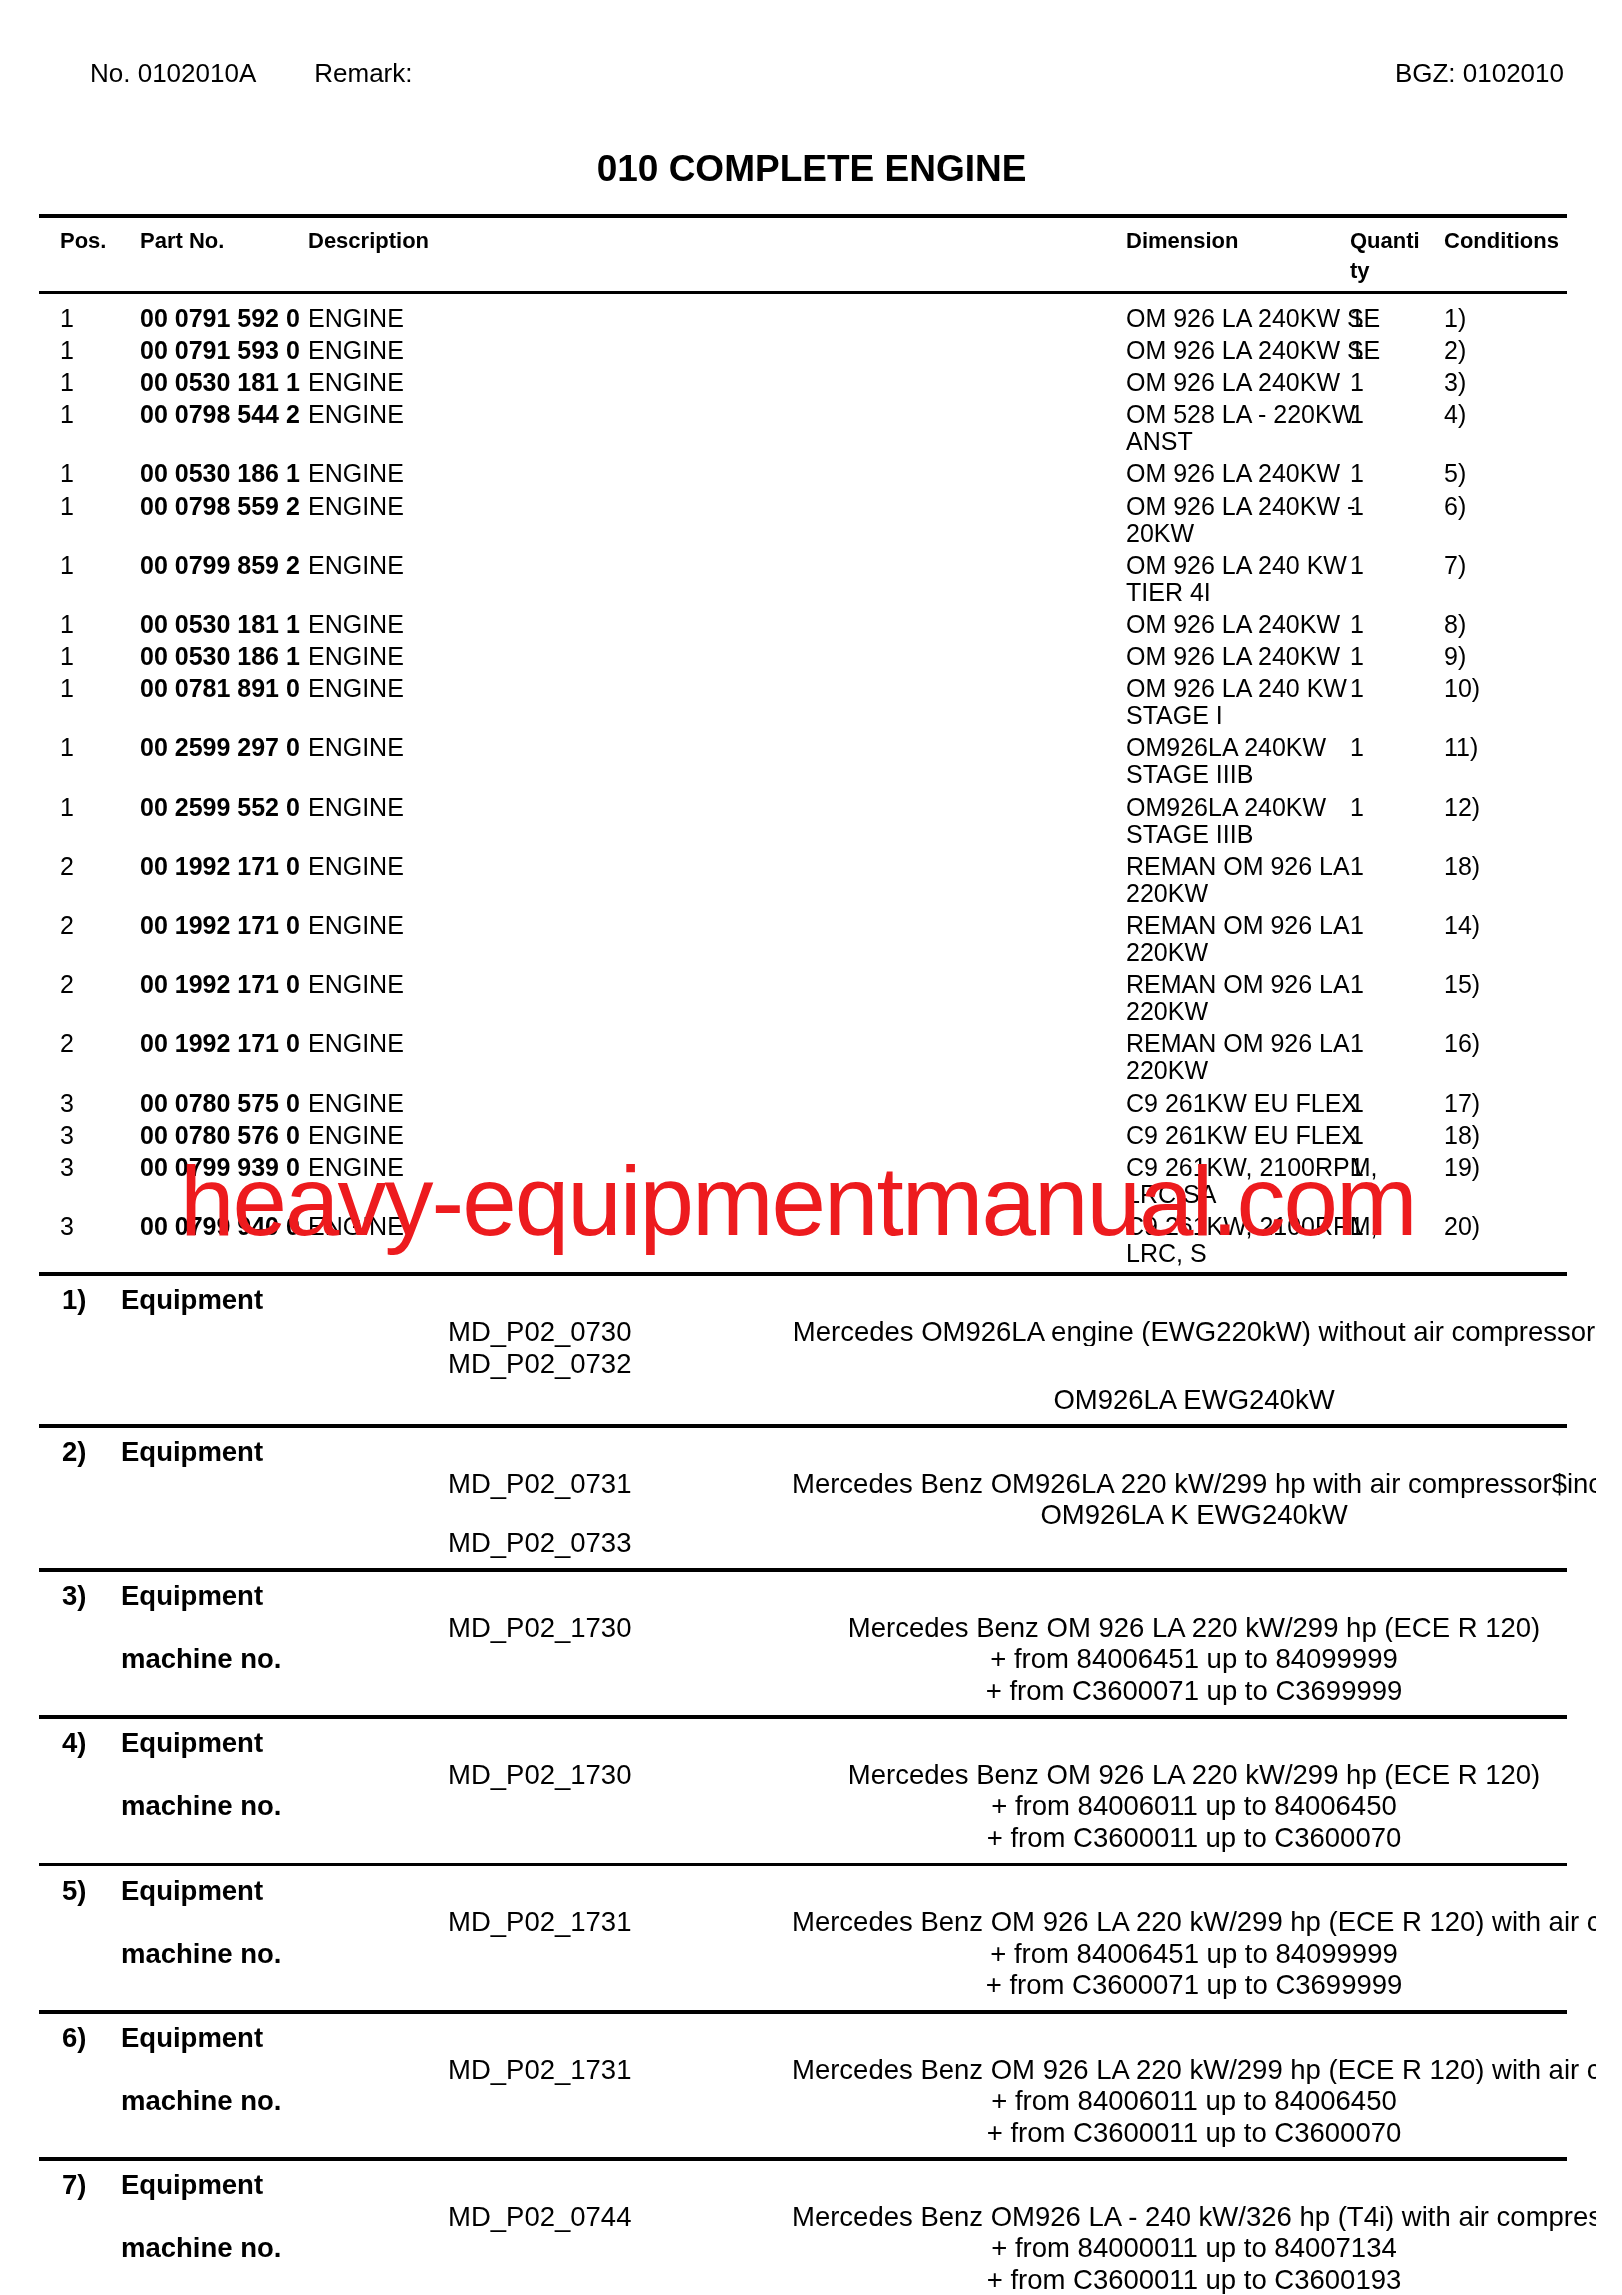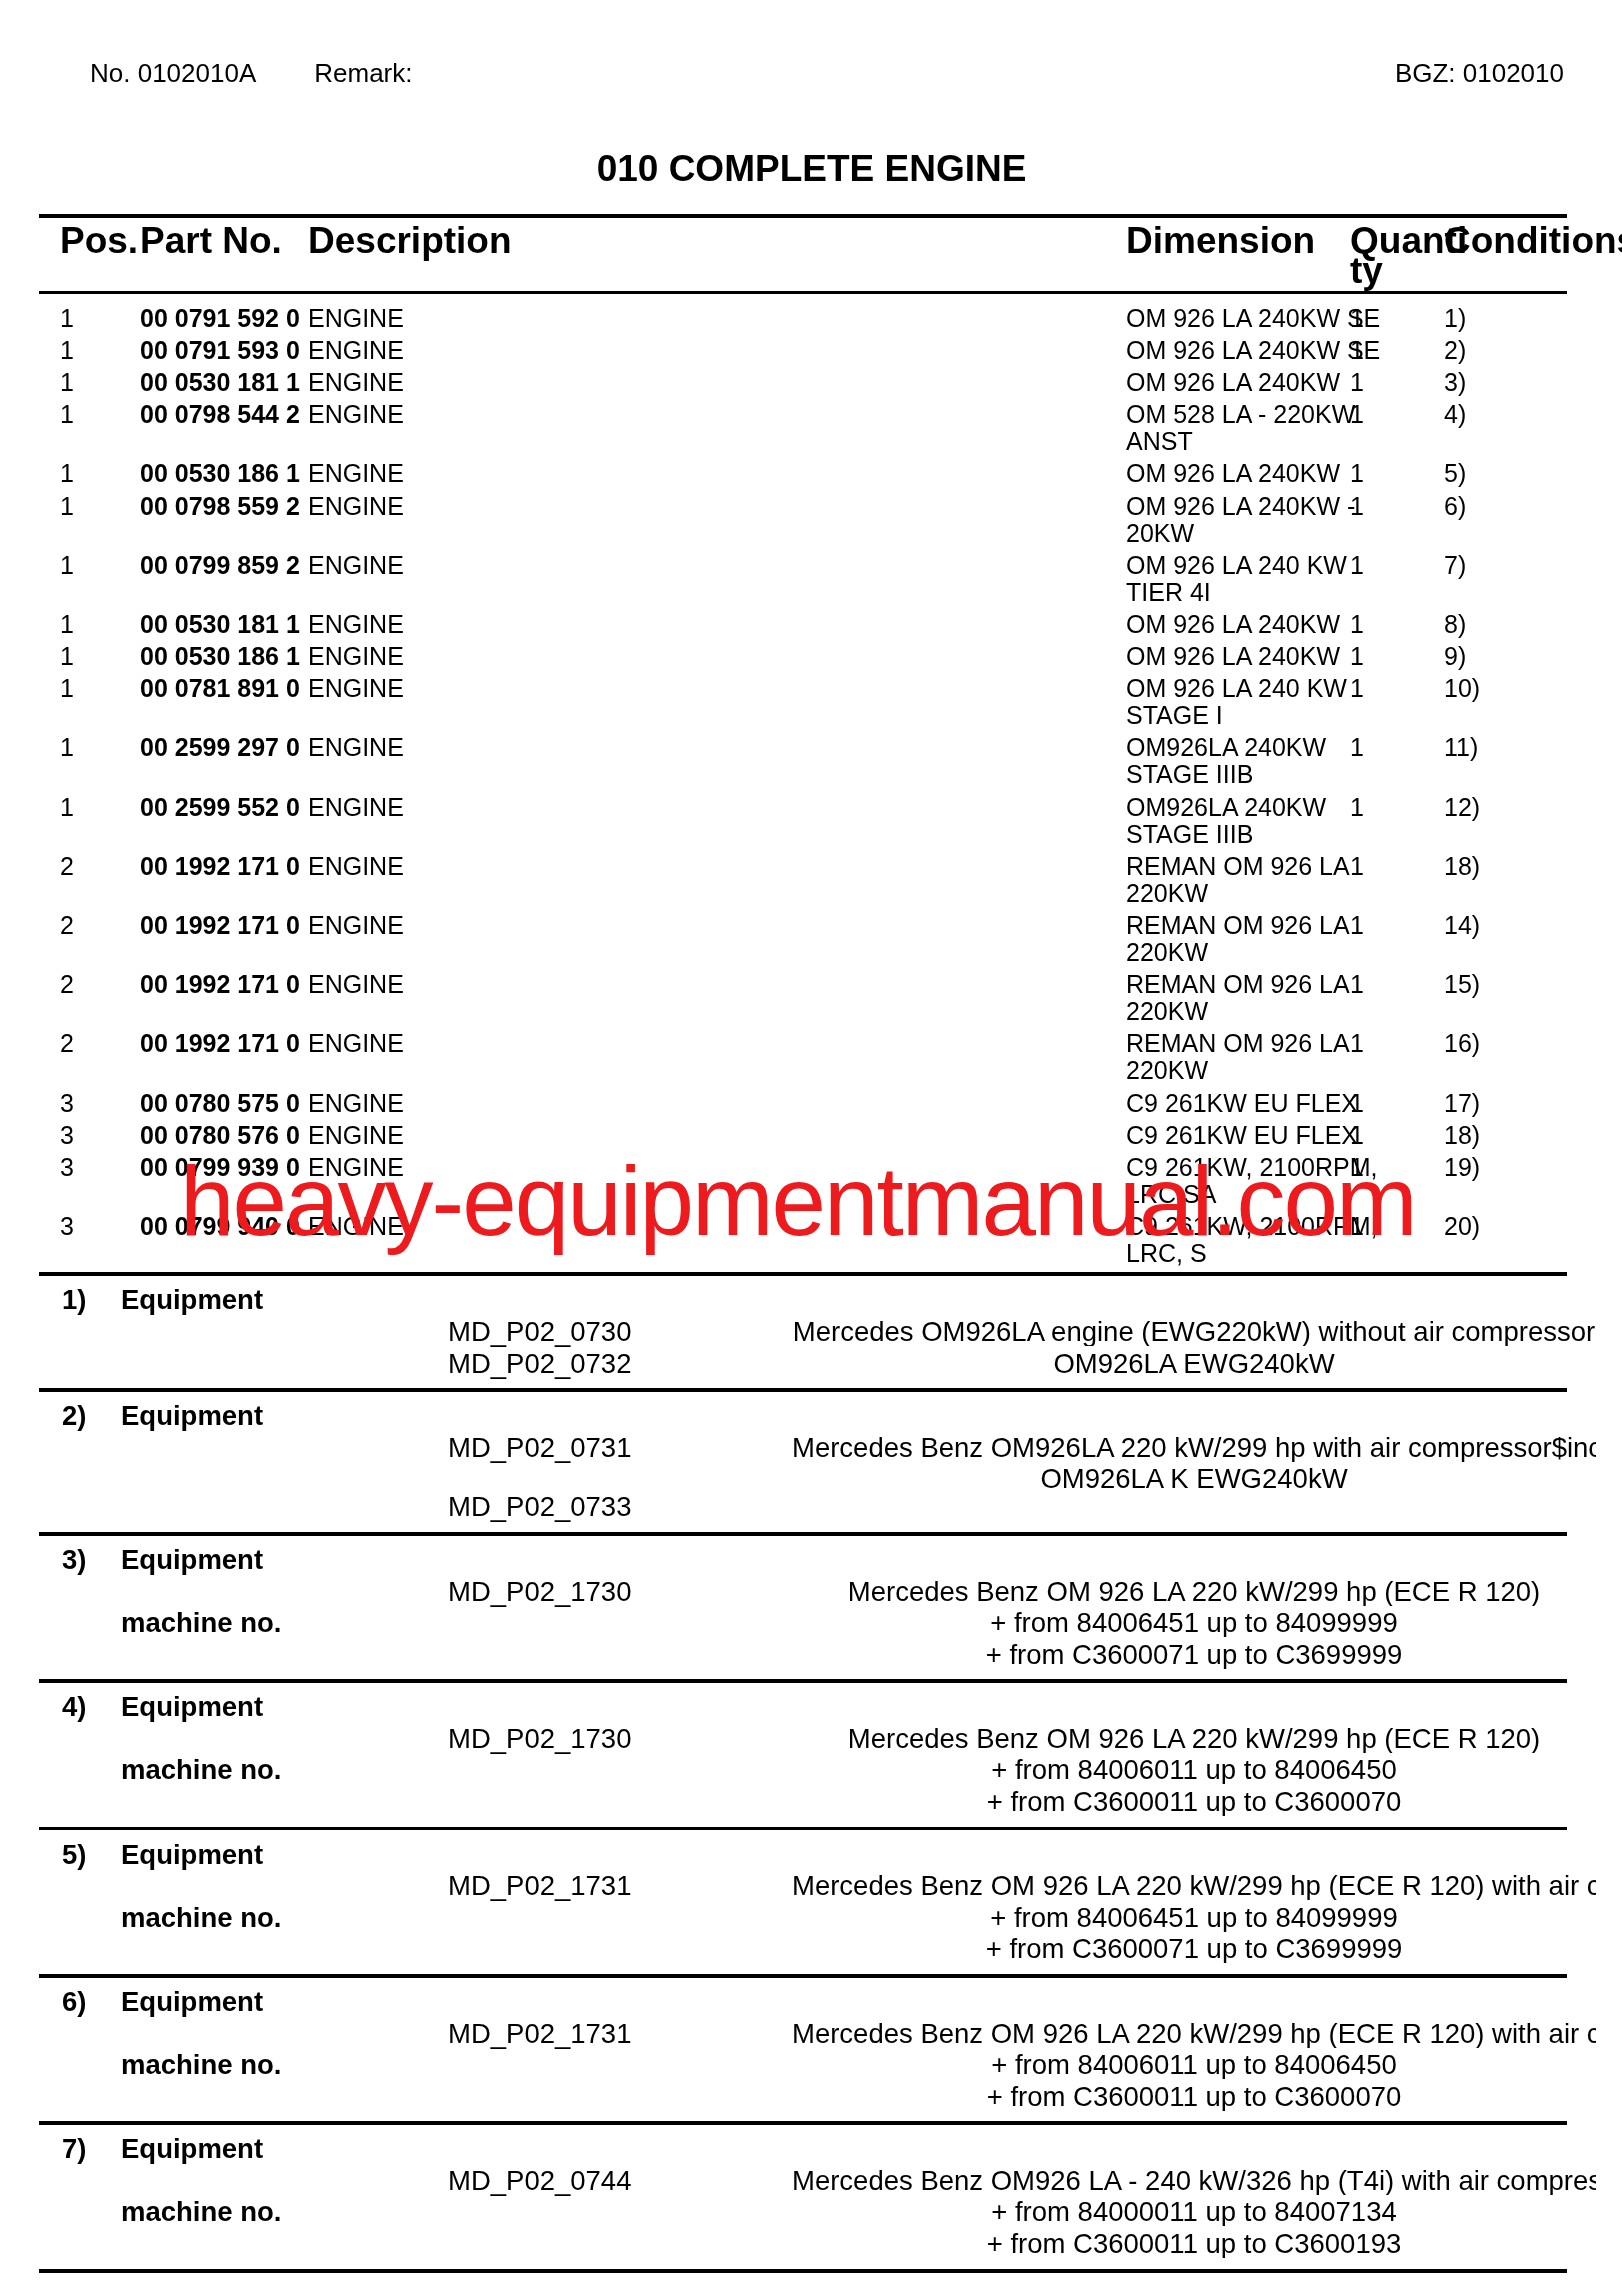--- a/index.html
+++ b/index.html
@@ -28,21 +28,21 @@
     margin-top:61px;line-height:39px;
   }
 
   
   .parts-table{margin:26px 56px 0 39px;width:1528px;}
   .thead{
     border-top:4.6px solid #000;
     border-bottom:3.9px solid #000;
     display:grid;
     grid-template-columns:101px 168px 818px 224px 94px 1fr;
-    font-weight:bold;font-size:37px;line-height:30px;
+    font-weight:bold;font-size:22px;line-height:30px;
     padding:7.9px 0 5.2px 0;
   }
   .thead .c1{padding-left:21px;}
   .qty-h{white-space:pre-line;}
   .tbody{padding-top:10.5px;}
   .t-row{
     display:grid;
     grid-template-columns:101px 168px 818px 224px 94px 1fr;
     font-size:25px;line-height:27px;
     margin-bottom:5.2px;
@@ -288,21 +288,21 @@
 
   <div class="sections" id="sections">
       <div class="section">
         <div class="rule"></div>
         <div class="sec-grid">
           <div class="sec-cell sec-num" style="grid-column: 1;">1)</div>
           <div class="sec-cell sec-title" style="grid-column: 2 / span 3;">Equipment</div>
           <div class="sec-cell sec-code" style="grid-column: 3;">MD_P02_0730</div>
           <div class="sec-cell sec-desc" style="grid-column: 4;">Mercedes OM926LA engine (EWG220kW) without air compressor</div>
           <div class="sec-cell sec-code" style="grid-column: 3;">MD_P02_0732</div>
-          <div class="sec-cell sec-desc" style="grid-column: 4;">OM926LA EWG240kW</div>
+          <div class="sec-cell sec-desc" style="grid-column: 4; margin-top: 36px;">OM926LA EWG240kW</div>
         </div>
       </div>
       <div class="section">
         <div class="rule"></div>
         <div class="sec-grid">
           <div class="sec-cell sec-num" style="grid-column: 1;">2)</div>
           <div class="sec-cell sec-title" style="grid-column: 2 / span 3;">Equipment</div>
           <div class="sec-cell sec-code" style="grid-column: 3;">MD_P02_0731</div>
           <div class="sec-cell sec-desc" style="grid-column: 4;">Mercedes Benz OM926LA 220 kW/299 hp with air compressor$incl. ai</div>
           <div class="sec-cell sec-code" style="grid-column: 3; margin-top: 28px;">MD_P02_0733</div>

